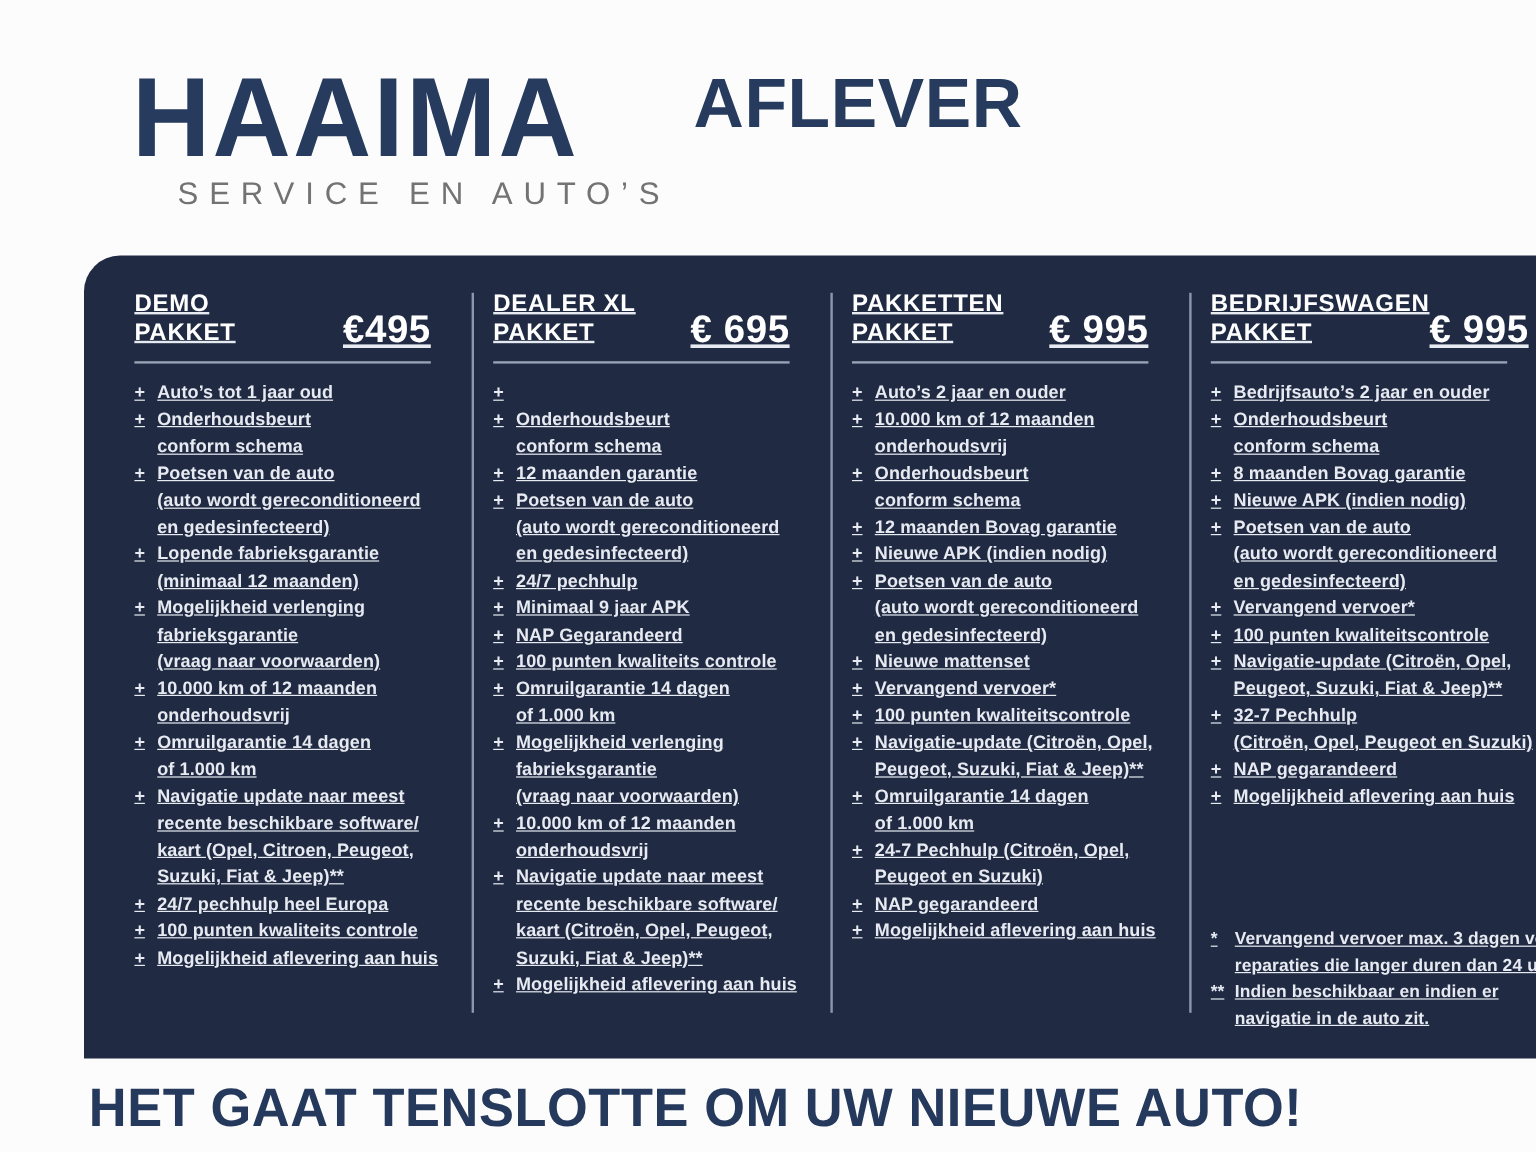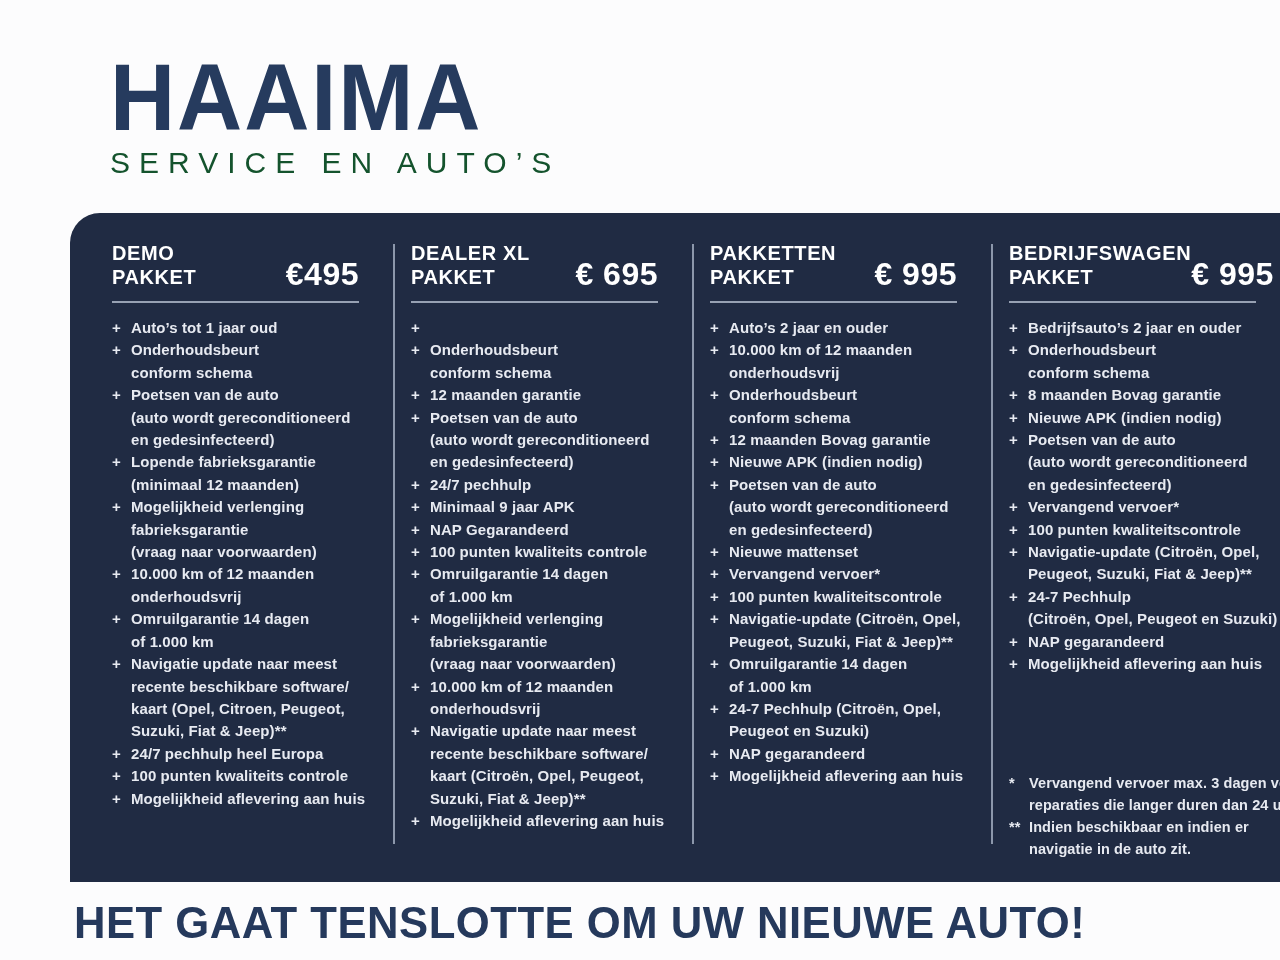--- a/index.html
+++ b/index.html
@@ -8,37 +8,37 @@
     background:#fcfcfd;
     font-family:"Liberation Sans","DejaVu Sans",sans-serif;
   }
   
   .logo { position:absolute; left:110px; top:52px; color:#263b5e; }
   .logo-title {
     font-size:94px; font-weight:bold; line-height:92px; letter-spacing:2px;
     transform:scaleX(0.96); transform-origin:left;
   }
   .logo-subtitle {
-    font-size:30px; font-weight:normal; letter-spacing:9px; color:#14532d;
-    margin-top:2px; white-space:nowrap;
+    font-size:26px; font-weight:normal; letter-spacing:9px; color:#737373;
+    margin-top:2px; white-space:nowrap;margin-left:38px;
   }
   .page-title {
     position:absolute; left:578px; top:58px; color:#263b5e;
     font-size:58px; font-weight:bold; line-height:57px; letter-spacing:0.5px;
   }
   
   .panel {
     position:absolute; left:70px; top:213px; width:1210px; height:669px;
     background:#202b43; border-radius:30px 0 0 0;
     padding:28px 24px 24px 42px; box-sizing:border-box;
     color:#e7eaf1;
   }
   .columns {
     display:grid; grid-template-columns:repeat(4,1fr); gap:52px;
-    position:relative; height:100%;
+    position:relative; height:100%;text-decoration:underline;
   }
   .col { position:relative; min-width:0; }
   .col:not(:first-child)::before {
     content:""; position:absolute; left:-18px; top:3px; bottom:16px;
     width:1.5px; background:#8c97ab;
   }
   .col-head {
     display:flex; justify-content:space-between; align-items:flex-end;
     color:#ffffff;
   }
@@ -72,20 +72,21 @@
 <body>
 
 <div class="page">
 
   <div class="logo">
     <div class="logo-title">HAAIMA</div>
     <div class="logo-subtitle">SERVICE EN AUTO’S</div>
   </div>
 
   <div class="page-title">
+    <div>AFLEVER</div>
   </div>
 
   <div class="panel">
     <div id="columns" class="columns">
         <section class="col">
           <div class="col-head">
             <div class="col-name"><span>DEMO</span><br><span>PAKKET</span></div>
             <div class="col-price">€495</div>
           </div>
           <div class="col-rule"></div>
@@ -418,21 +419,21 @@
             <li class="item">
               <span class="bullet">+</span>
               <div class="item-lines">
                 <div class="line">Navigatie-update (Citroën, Opel,</div>
                 <div class="line">Peugeot, Suzuki, Fiat &amp; Jeep)**</div>
               </div>
             </li>
             <li class="item">
               <span class="bullet">+</span>
               <div class="item-lines">
-                <div class="line">24-7 Pechhulp</div>
+                <div class="line">32-7 Pechhulp</div>
                 <div class="line">(Citroën, Opel, Peugeot en Suzuki)</div>
               </div>
             </li>
             <li class="item">
               <span class="bullet">+</span>
               <div class="item-lines">
                 <div class="line">NAP gegarandeerd</div>
               </div>
             </li>
             <li class="item">

